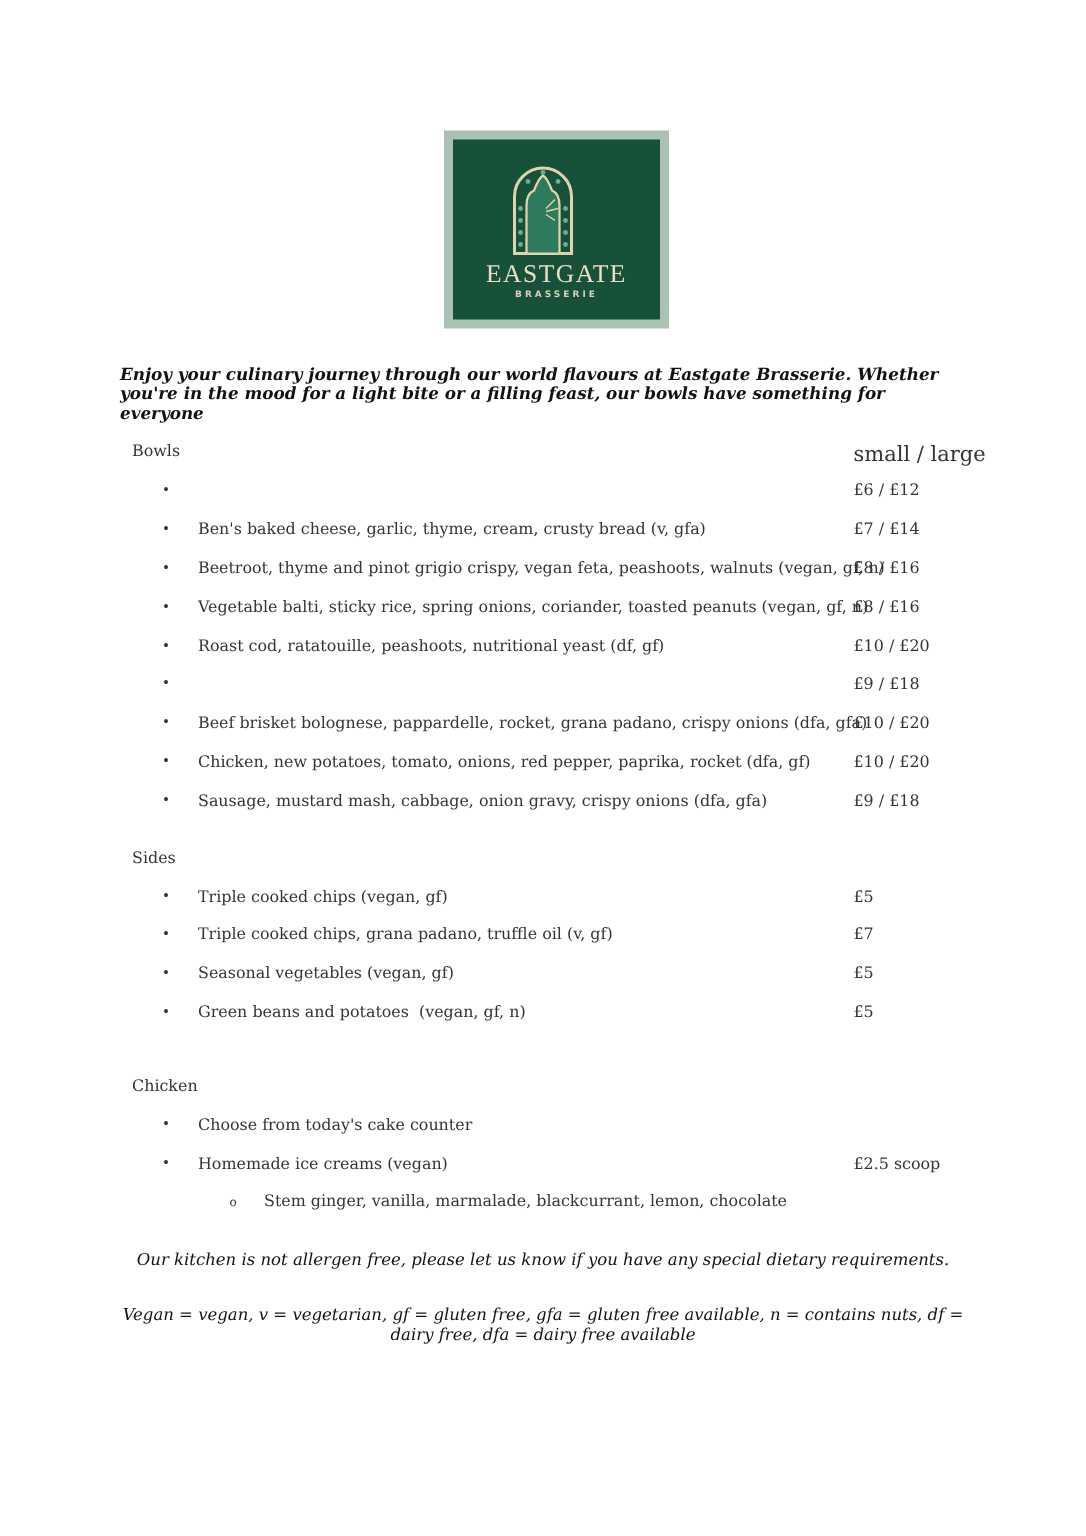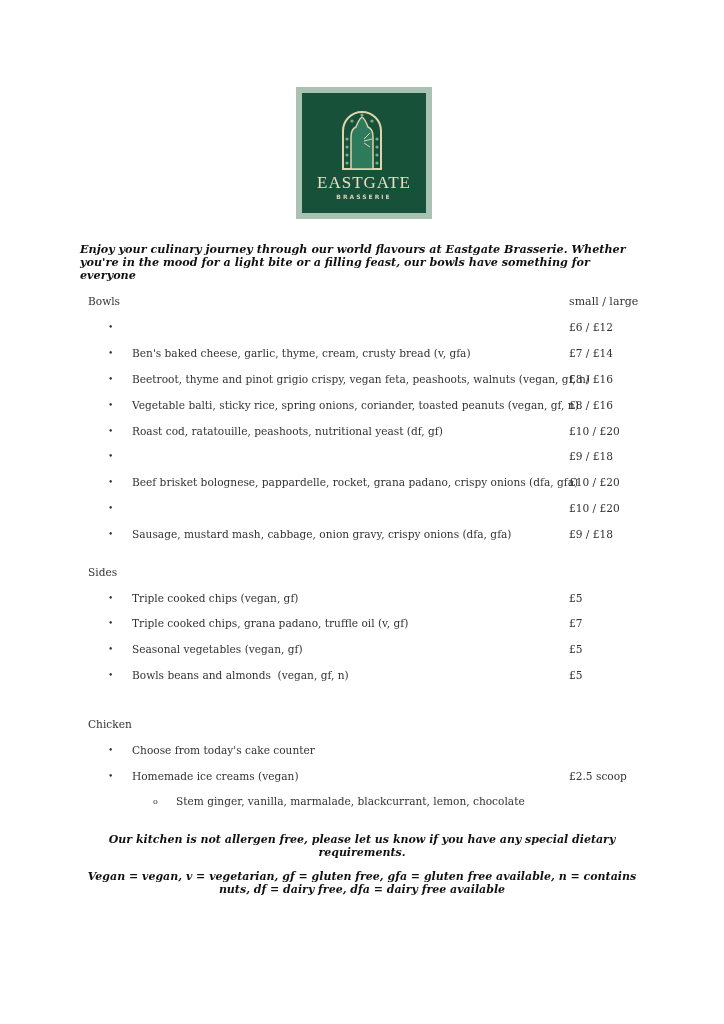--- a/index.html
+++ b/index.html
@@ -1,37 +1,37 @@
 <!DOCTYPE html>
 <html><head>
 <meta charset="utf-8">
 <style>
   html, body { margin: 0; padding: 0; background: #ffffff; }
   body { width: 724px; height: 1024px; position: relative; overflow: hidden;
          font-family: "DejaVu Serif", "Liberation Serif", serif; color: #222; }
-  .logo { position: absolute; left: 296px; top: 87px; width: 136px; height: 132px;
+  .logo { position: absolute; left: 296px; top: 87px; width: 150px; height: 132px;
           background: #a9c2b4; box-sizing: border-box; padding: 6px; }
   .logo-inner { width: 100%; height: 100%; background: #17513a; position: relative; }
   .logo svg { position: absolute; left: 38px; top: 16px; }
   .logo-title { position: absolute; left: 0; right: 0; top: 80px; text-align: center;
                 color: #e9dfc4; font-family: "Liberation Serif", serif; font-size: 17px; letter-spacing: 1px; }
   .logo-sub { position: absolute; left: 0; right: 0; top: 100px; text-align: center;
               color: #d9d0b6; font-family: "DejaVu Sans", sans-serif; font-size: 6px; letter-spacing: 2px; font-weight: bold; }
   .intro { position: absolute; left: 80px; width: 564px; top: 243px; 
            font-style: italic; font-weight: bold; font-size: 11.2px; line-height: 13px; color: #111; }
   .section-head { position: absolute; left: 88px; font-size: 10.6px; color: #333; }
-  .size-head { position: absolute; left: 569px; font-size: 11px; color: #333; }
+  .size-head { position: absolute; left: 569px; font-size: 14px; color: #333; }
   .row { position: absolute; left: 0; width: 724px; height: 14px; font-size: 10.6px; color: #333; }
   .row .bullet { position: absolute; left: 108px; font-size: 9px; top: 1px; }
   .row .name { position: absolute; left: 132px; white-space: nowrap; }
   .row .price { position: absolute; left: 569px; white-space: nowrap; }
   .sub-row .bullet { left: 153px; font-size: 8px; top: 2px; }
   .sub-row .name { left: 176px; text-align: center; }
   .notice { position: absolute; left: 80px; width: 564px; text-align: center;
-            font-style: italic; font-weight: bold; font-size: 11px; line-height: 13px; color: #111; }
+            font-style: italic; font-weight: normal; font-size: 11px; line-height: 13px; color: #111; }
 </style>
 </head>
 <body>
 
 <div class="logo">
   <div class="logo-inner">
     <svg width="44" height="62" viewBox="0 0 44 62">
       <path d="M3 60 V22 A19 19 0 0 1 41 22 V60 Z" fill="none" stroke="#e0d3ad" stroke-width="2"></path>
       <path d="M11 60 V28 Q11 20 16 18 Q19 10 22 8 Q25 10 28 18 Q33 20 33 28 V60 Z" fill="#2d7a5c" stroke="#e0d3ad" stroke-width="1.5"></path>
       <g fill="#6fae8f">
@@ -87,20 +87,21 @@
     <span class="bullet">•</span>
     <span class="price">£9 / £18</span>
   </div>
 <div class="row" style="top:476px">
     <span class="bullet">•</span>
     <span class="name">Beef brisket bolognese, pappardelle, rocket, grana padano, crispy onions (dfa, gfa)</span>
     <span class="price">£10 / £20</span>
   </div>
 <div class="row" style="top:502px">
     <span class="bullet">•</span>
+    <span class="name">Chicken, new potatoes, tomato, onions, red pepper, paprika, rocket (dfa, gf)</span>
     <span class="price">£10 / £20</span>
   </div>
 <div class="row" style="top:528px">
     <span class="bullet">•</span>
     <span class="name">Sausage, mustard mash, cabbage, onion gravy, crispy onions (dfa, gfa)</span>
     <span class="price">£9 / £18</span>
   </div>
 
 <div class="section-head" style="top:566px">Sides</div>
 <div class="row" style="top:592px">
@@ -113,21 +114,21 @@
     <span class="name">Triple cooked chips, grana padano, truffle oil (v, gf)</span>
     <span class="price">£7</span>
   </div>
 <div class="row" style="top:643px">
     <span class="bullet">•</span>
     <span class="name">Seasonal vegetables (vegan, gf)</span>
     <span class="price">£5</span>
   </div>
 <div class="row" style="top:669px">
     <span class="bullet">•</span>
-    <span class="name" style="white-space:pre">Bowls beans and almonds  (vegan, gf, n)</span>
+    <span class="name" style="white-space:pre">Green beans and potatoes  (vegan, gf, n)</span>
     <span class="price">£5</span>
   </div>
 
 <div class="section-head" style="top:718px">Chicken</div>
 <div class="row" style="top:744px">
     <span class="bullet">•</span>
     <span class="name">Choose from today's cake counter</span>
     <span class="price"></span>
   </div>
 <div class="row" style="top:770px">

